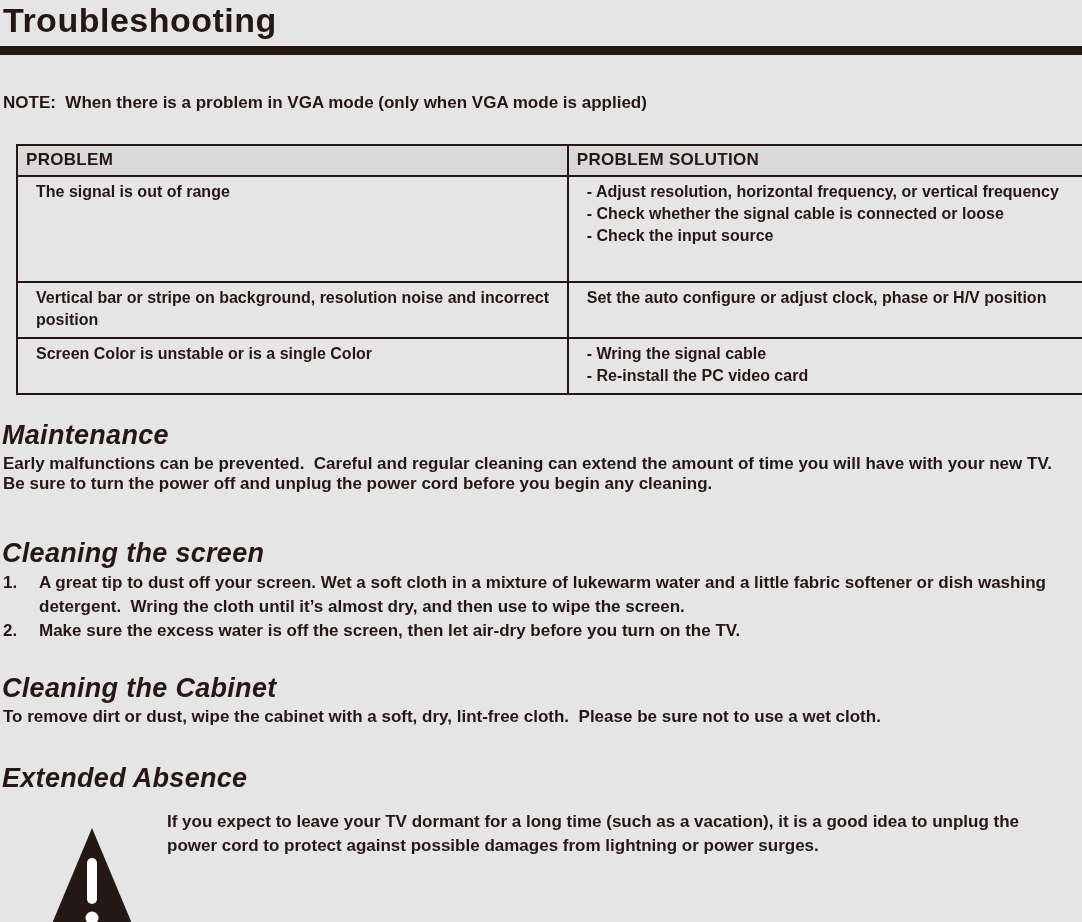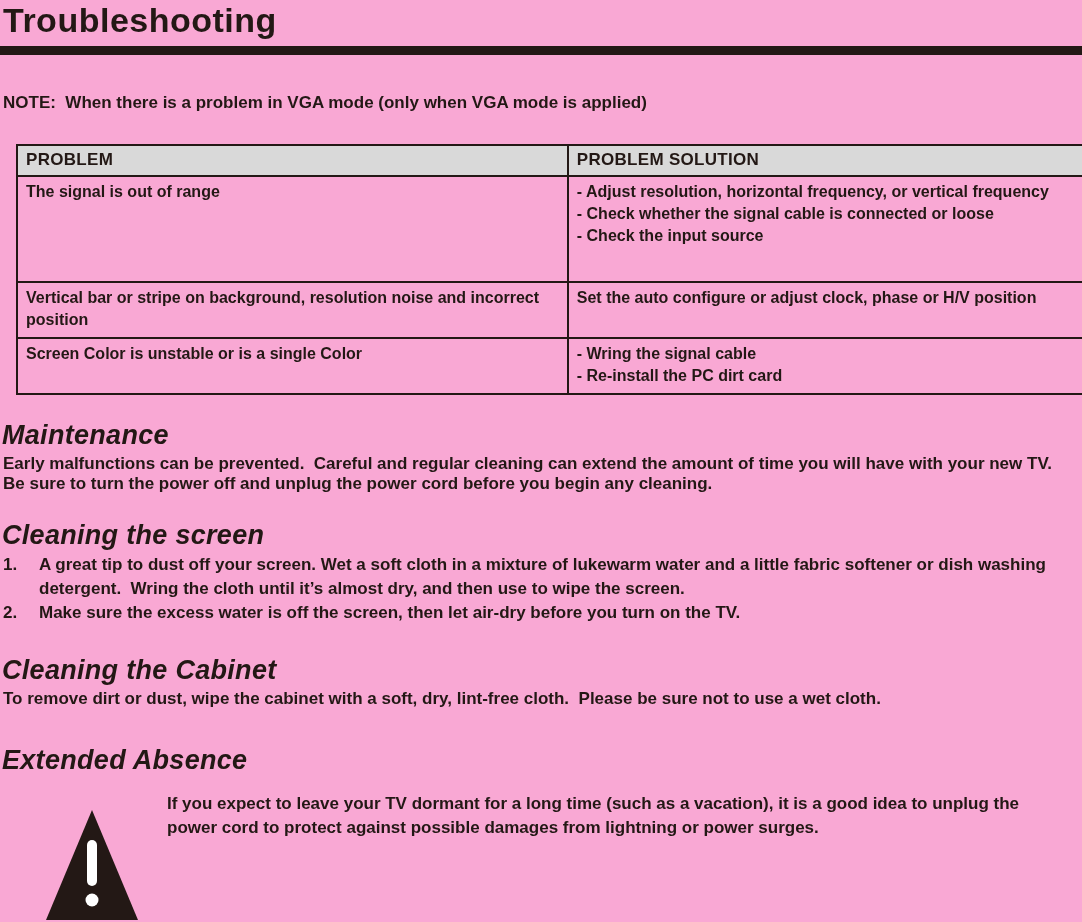--- a/index.html
+++ b/index.html
@@ -2,21 +2,21 @@
 <html><head>
 <meta charset="utf-8">
 <style>
   html, body { margin: 0; padding: 0; background: #ffffff; }
   body { font-family: "Liberation Sans", sans-serif; color: #231815; }
   .page {
     position: relative;
     width: 1082px;
     height: 922px;
     overflow: hidden;
-    background: #f9a8d4;
+    background: #e5e5e5;
   }
   .page-title {
     margin: 0 0 0 3px;
     padding-top: 1px;
     font-size: 34px;
     font-weight: 700;
     letter-spacing: 0.5px;
     line-height: 1.15;
   }
   .title-rule {
@@ -47,41 +47,41 @@
   .vga-table th {
     background: #d9d9d9;
     font-size: 17px;
     font-weight: 700;
     padding: 4px 8px 5px 8px;
     letter-spacing: 0.3px;
   }
   .vga-table td {
     font-weight: 600;
     line-height: 22px;
-    padding: 4px 8px 6px 8px;
+    padding: 4px 8px 6px 18px;
   }
   .col-problem { width: 49.7%; }
   .row-tall  td { height: 94px; }
   .row-mid   td { height: 44px; }
   .row-short td { height: 40px; }
   .sol-item {
     padding-left: 14px;
     text-indent: -14px;
     white-space: pre-wrap;
   }
   .section-heading {
     margin: 0 0 0 2px;
     font-size: 27px;
     font-weight: 700;
     font-style: italic;
     line-height: 1.15;
     letter-spacing: 0.3px;
   }
   .mt-maintenance { margin-top: 25px; }
-  .mt-screen     { margin-top: 26px; }
+  .mt-screen     { margin-top: 44px; }
   .mt-cabinet    { margin-top: 30px; }
   .mt-absence    { margin-top: 36px; }
   .body-par {
     margin: 3px 0 0 3px;
     font-size: 17px;
     font-weight: 600;
     line-height: 20px;
     white-space: pre-wrap;
     max-width: 1076px;
   }
@@ -151,21 +151,21 @@
     <tr class="row-mid">
       <td>Vertical bar or stripe on background, resolution noise and incorrect position</td>
       <td>
         <div>Set the auto configure or adjust clock, phase or H/V position</div>
       </td>
     </tr>
     <tr class="row-short">
       <td>Screen Color is unstable or is a single Color</td>
       <td>
         <div class="sol-item">- Wring the signal cable</div>
-        <div class="sol-item">- Re-install the PC dirt card</div>
+        <div class="sol-item">- Re-install the PC video card</div>
       </td>
     </tr>
   </tbody>
     </table>
 
   <h2 class="section-heading mt-maintenance">Maintenance</h2>
   <p class="body-par">Early malfunctions can be prevented.  Careful and regular cleaning can extend the amount of time you will have with your new TV.  Be sure to turn the power off and unplug the power cord before you begin any cleaning.</p>
 
   <h2 class="section-heading mt-screen">Cleaning the screen</h2>
   <div class="num-list">

